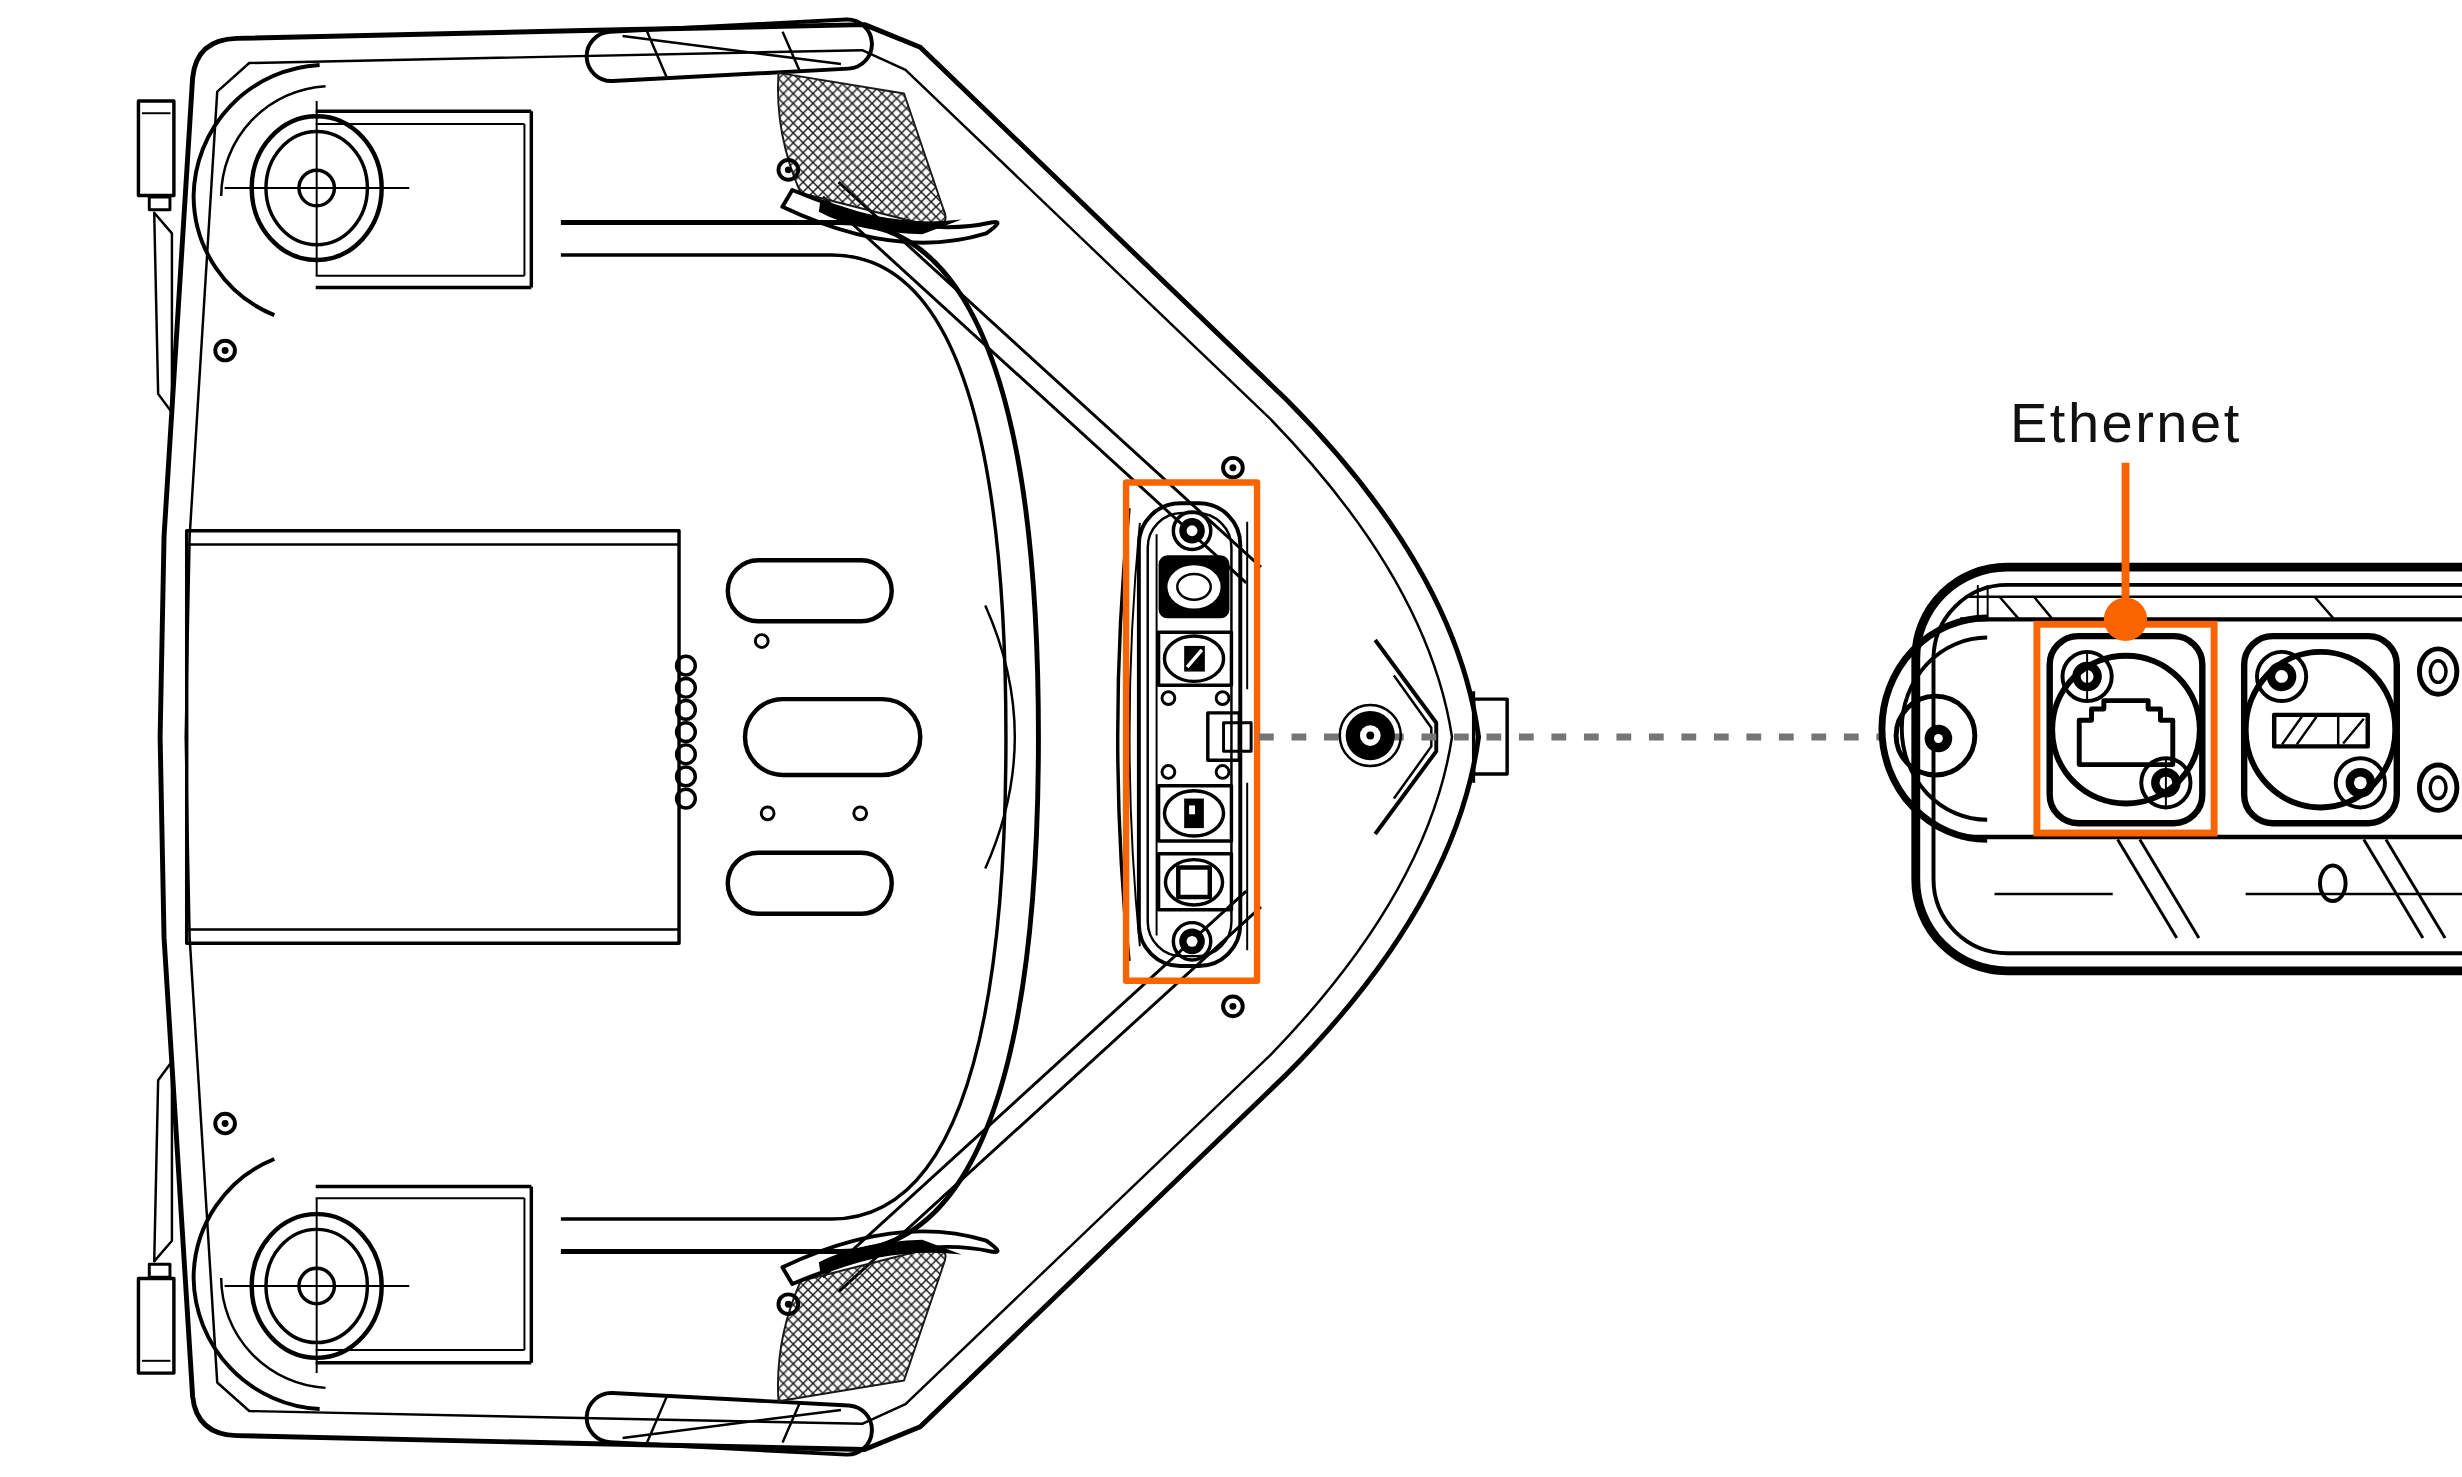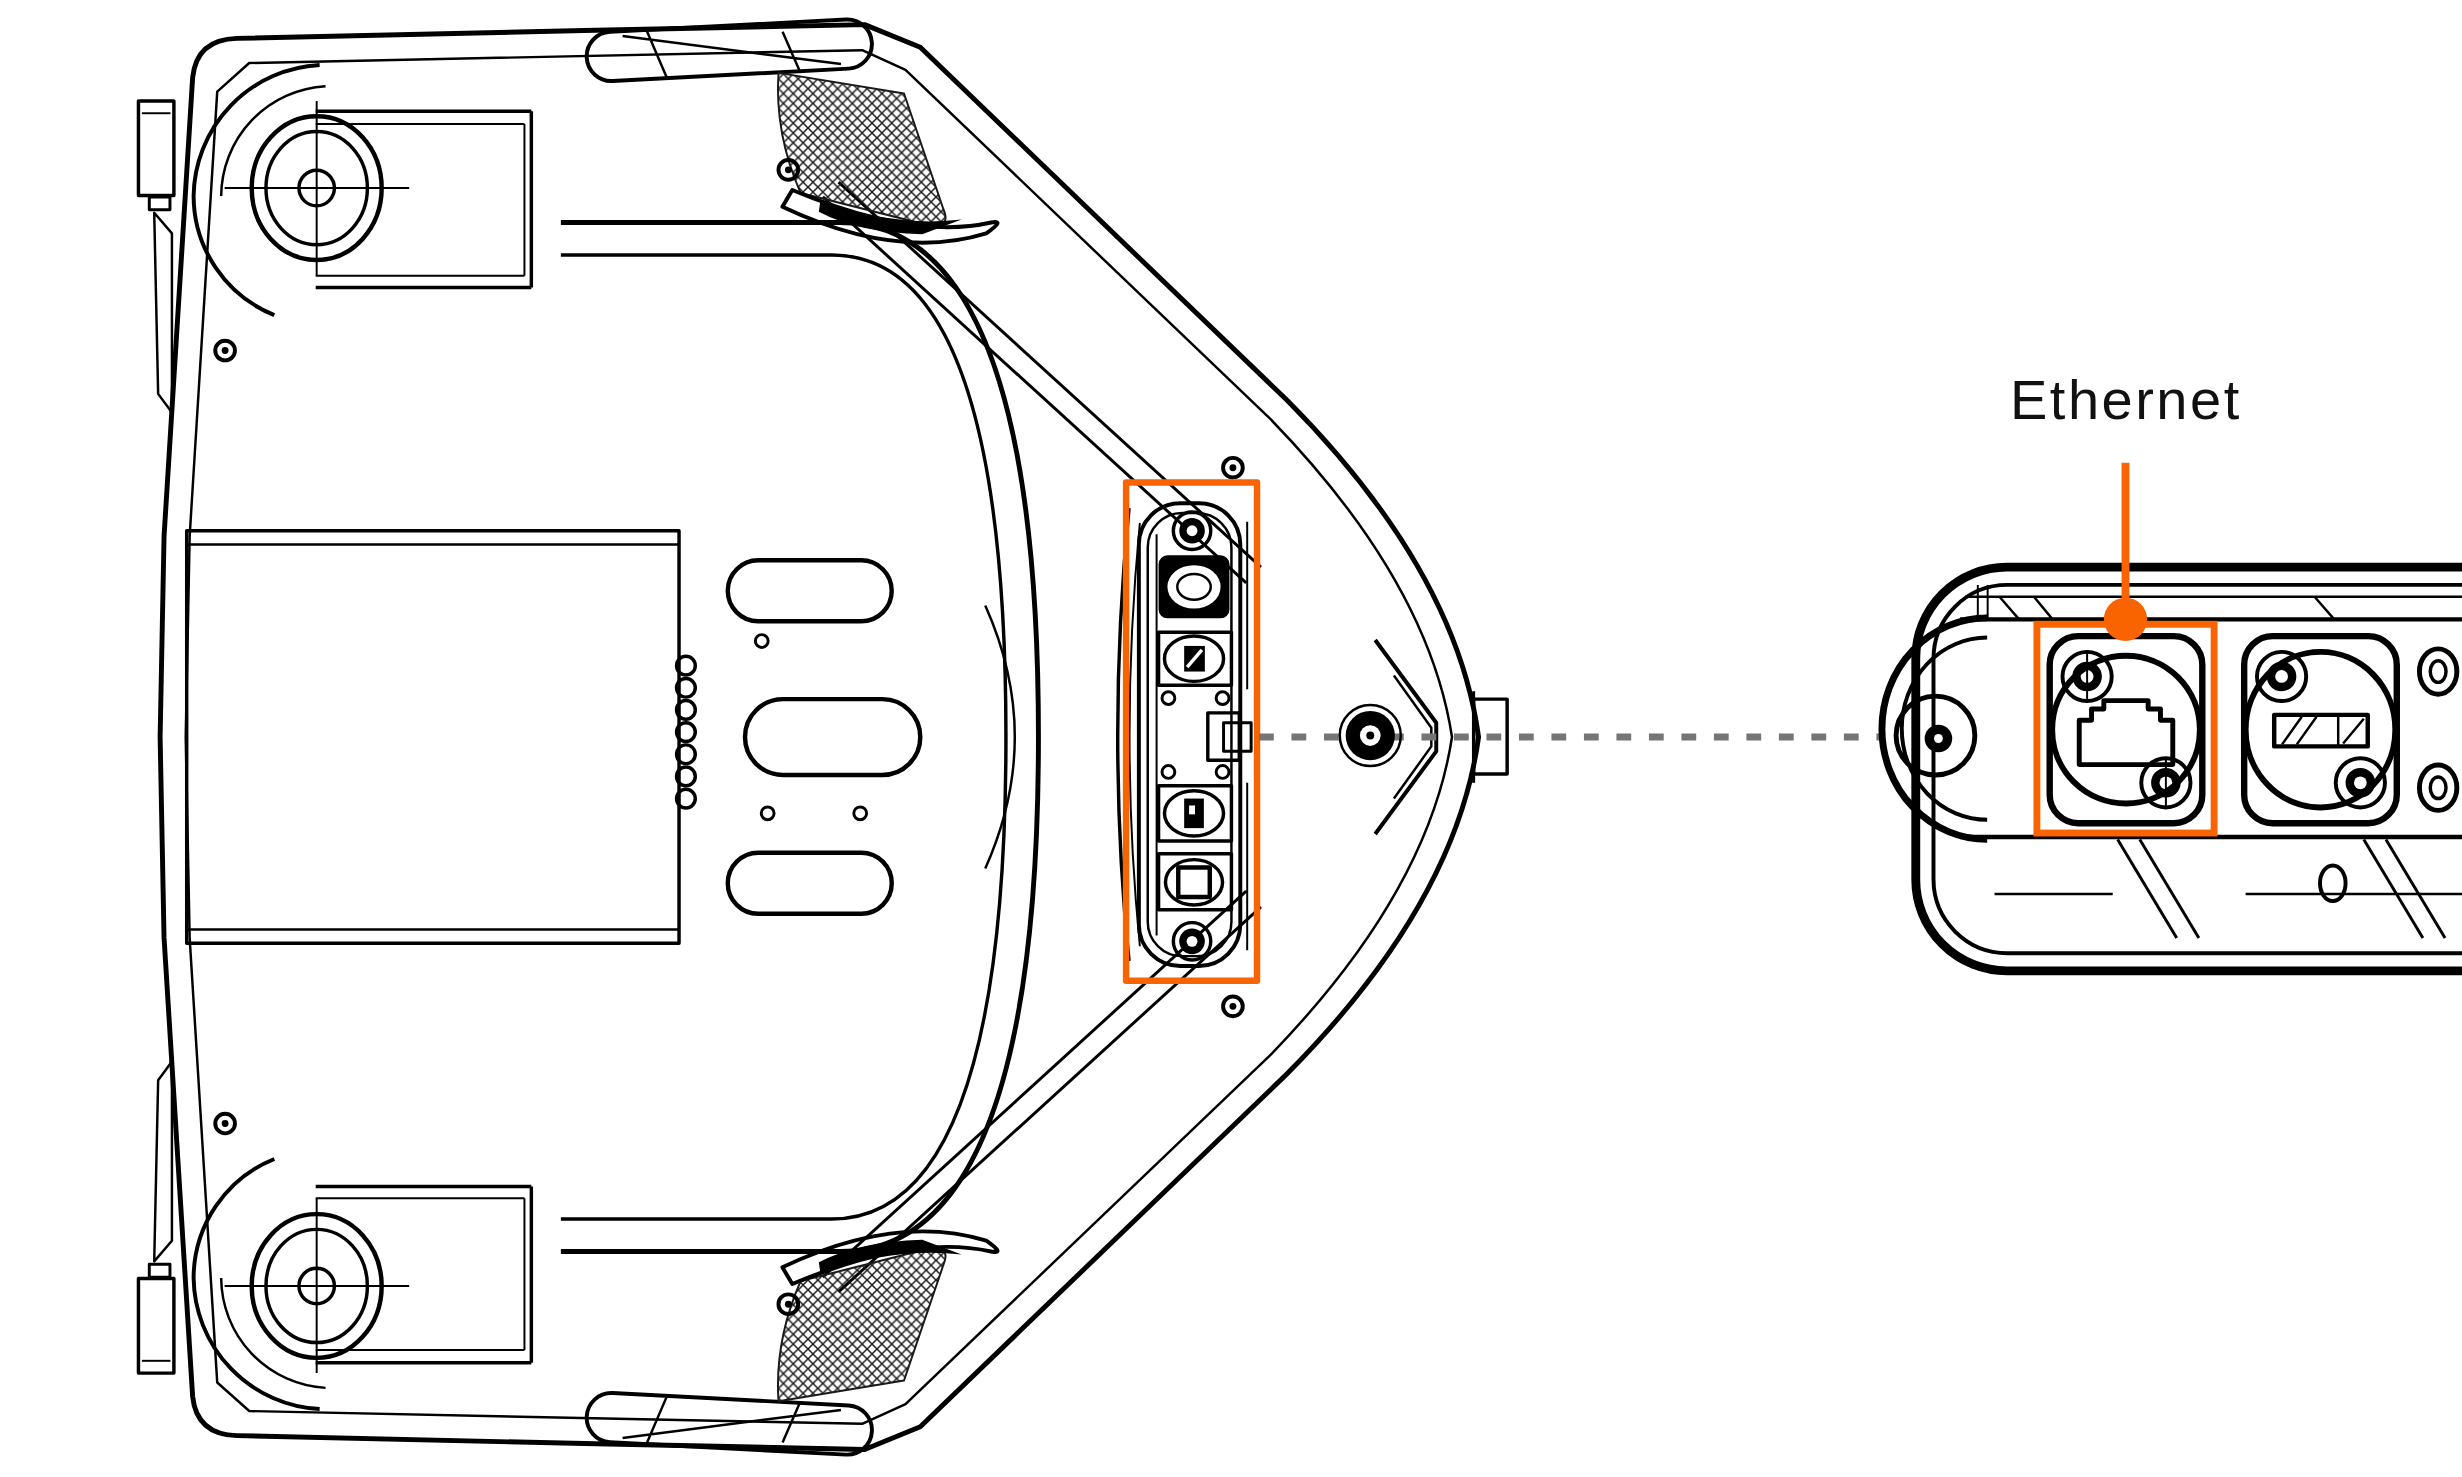--- a/index.html
+++ b/index.html
@@ -364,16 +364,16 @@
       <path class="accent-stroke" stroke-width="16" d="M 5740,940 V 1232"></path>
       <circle class="accent-fill" cx="5740" cy="1258" r="44"></circle>
     </g>
     <g>
       <circle class="accent-fill" cx="6146" cy="1692" r="44"></circle>
       <path class="accent-stroke" stroke-width="16" d="M 6146,1704 V 2008"></path>
     </g>
   </g>
 </svg>
 
-  <div class="label" style="left:2010px;top:371px;">Ethernet</div>
+  <div class="label" style="left:2010px;top:394px;">Ethernet</div>
 
 </div>
 
 
 </body></html>

